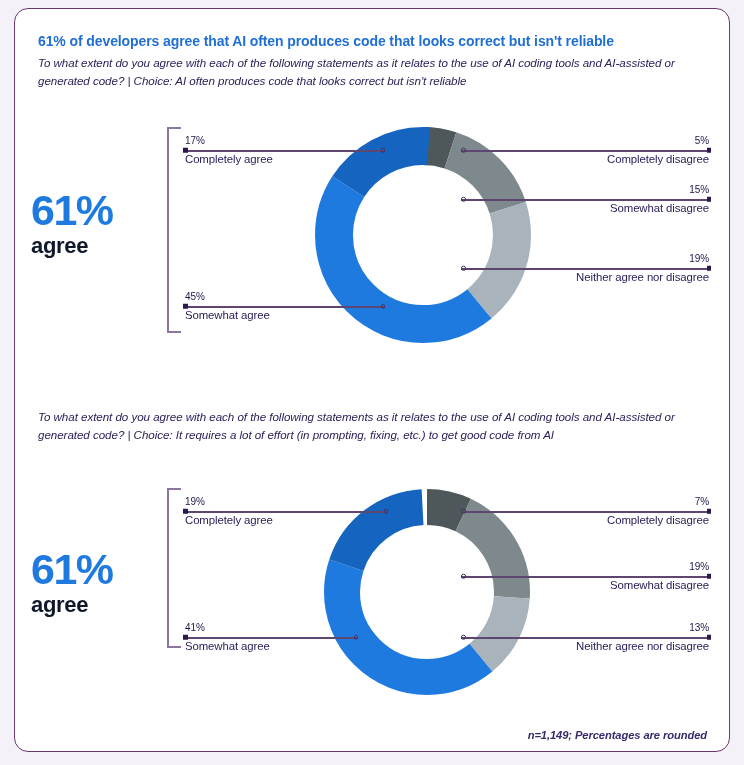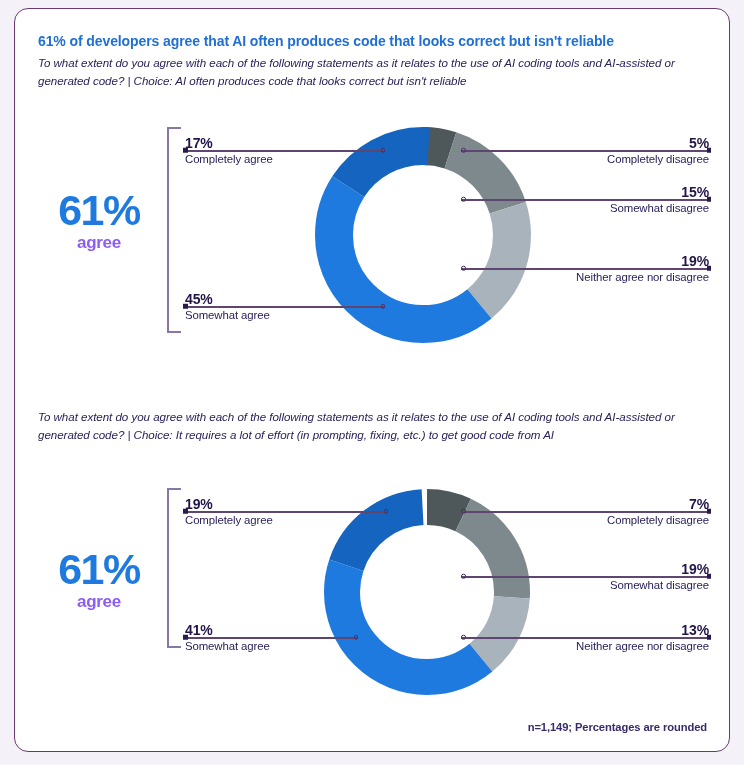--- a/index.html
+++ b/index.html
@@ -56,35 +56,35 @@
     font-size: 11.6px;
     font-style: italic;
     color: #2b2159;
     line-height: 1.58;
     letter-spacing: -0.05px;
   }
 
   
   .stat {
     position: absolute;
-    left: 24px;
+    left: 16px;
     width: 120px;
-    text-align: center;
+    text-align: left;
   }
   .stat .num {
     font-size: 43px;
     font-weight: bold;
     color: #1f7ae0;
     line-height: 1;
     letter-spacing: -1.5px;
   }
   .stat .word {
-    font-size: 17px;
+    font-size: 22px;
     font-weight: bold;
-    color: #8b5cf6;
+    color: #0f172a;
     line-height: 1.3;
     letter-spacing: -0.3px;
   }
 
   
   .bracket {
     position: absolute;
     border-left: 2px solid #8a76a0;
     border-top: 2px solid #8a76a0;
     border-bottom: 2px solid #8a76a0;
@@ -100,22 +100,22 @@
 
   .callout .label {
     position: absolute;
     font-size: 11.4px;
     color: #2b2159;
     white-space: nowrap;
     letter-spacing: -0.1px;
   }
   .callout .value {
     position: absolute;
-    font-size: 14px;
-    font-weight: bold;
+    font-size: 10px;
+    font-weight: normal;
     color: #231548;
     white-space: nowrap;
     letter-spacing: -0.1px;
   }
 
   .callout.left .label { left: 2px; bottom: 6px; text-align: center; }
   .callout.left .value { left: 2px; top: 6px; }
   .callout.right .label { right: 2px; bottom: 6px; text-align: right; }
   .callout.right .value { right: 2px; top: 6px; text-align: right; }
 
@@ -145,22 +145,23 @@
     background: transparent;
     transform: translateY(-50%);
   }
   .lead-dot-open.at-left  { left: 0; }
   .lead-dot-open.at-right { right: 0; }
 
   
   .footnote {
     position: absolute;
     right: 22px;
-    bottom: 18px;
+    bottom: 10px;
     font-size: 11.2px;
+    font-style: italic;
     font-weight: bold;
     color: #3a2a6b;
     letter-spacing: -0.1px;
     margin-left: 35px;
   }
 </style>
 </head>
 <body>
 
 <div class="page">

